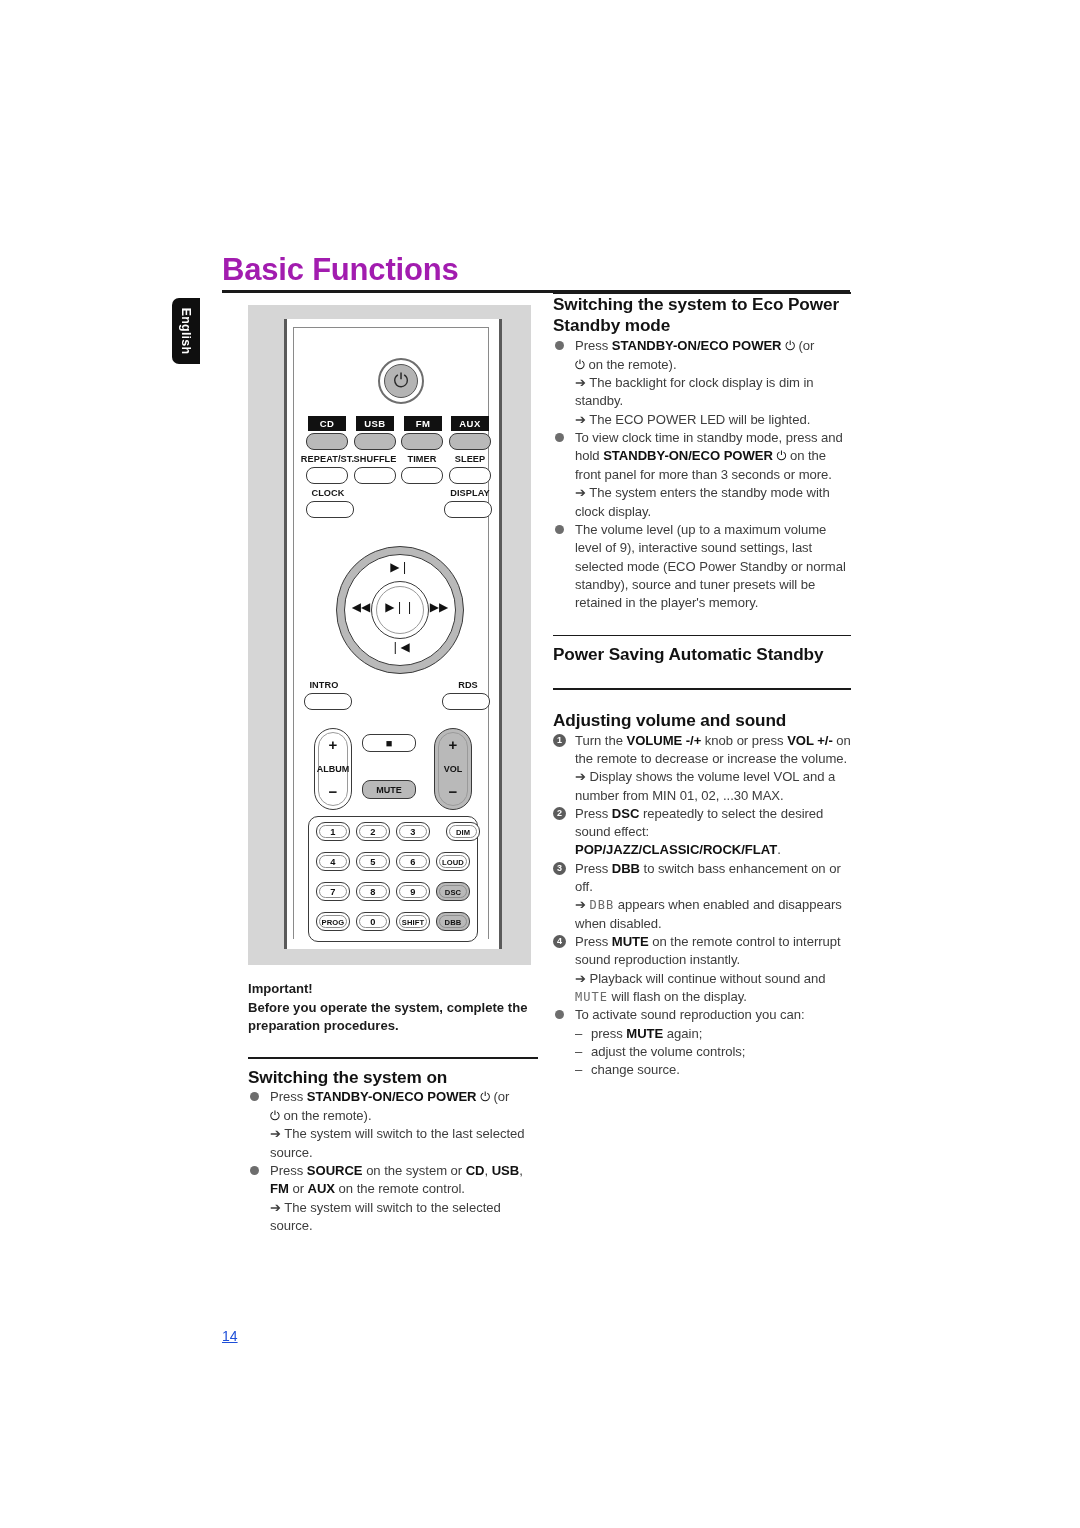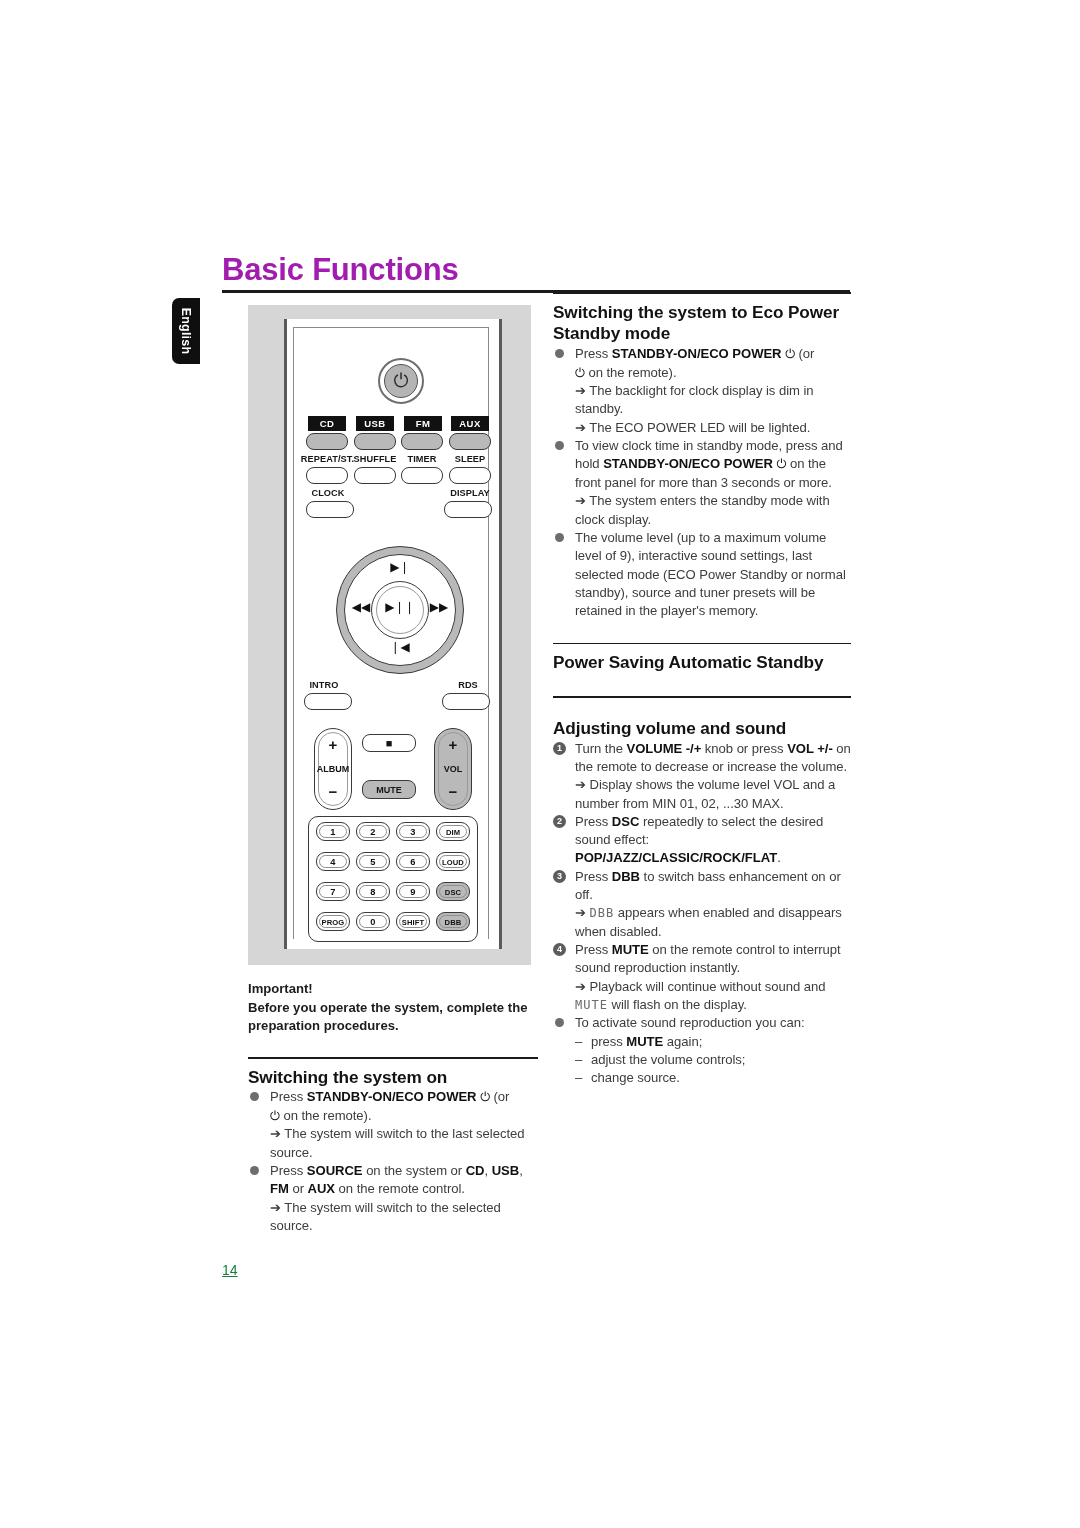--- a/index.html
+++ b/index.html
@@ -90,21 +90,21 @@
                 background:#6d6d6d;}
   .item .numb{position:absolute;left:0px;top:2px;width:13px;height:13px;border-radius:50%;
               background:#5c5c5c;color:#fff;font-size:9px;font-weight:bold;
               text-align:center;line-height:13.5px;}
   .arrow{color:#3d3d3d;}
   .sub{padding-left:16px;position:relative;}
   .sub .dash{position:absolute;left:0;top:0;}
   .pwrgl{font-size:12.5px;color:#111;}
   .lcd{font-family:"DejaVu Sans Mono", monospace;letter-spacing:1px;color:#6a6a6a;font-size:12px;}
   .important{font-size:13.1px;line-height:1.42;font-weight:bold;color:#1c1c1c;}
-  .pageno{position:absolute;left:222px;top:1262px;font-size:14px;color:#15803d;text-decoration:underline;}
+  .pageno{position:absolute;left:222px;top:1328px;font-size:14px;color:#1d4ed8;text-decoration:underline;}
 </style>
 </head>
 <body>
 
 <div class="page">
 
   <div class="title">Basic Functions</div>
   <div class="title-rule"></div>
 
   <div class="lang-tab">
@@ -185,21 +185,21 @@
             <span>1</span>
           </div>
         <div class="nkey" style="left:62px;top:494px;">
             <div class="nkey-in"></div>
             <span>2</span>
           </div>
         <div class="nkey" style="left:102px;top:494px;">
             <div class="nkey-in"></div>
             <span>3</span>
           </div>
-        <div class="nkey" style="left:142px;top:494px;">
+        <div class="nkey" style="left:152px;top:494px;">
             <div class="nkey-in"></div>
             <span class="sm">DIM</span>
           </div>
 
         <div class="nkey" style="left:22px;top:524px;">
             <div class="nkey-in"></div>
             <span>4</span>
           </div>
         <div class="nkey" style="left:62px;top:524px;">
             <div class="nkey-in"></div>
@@ -276,21 +276,21 @@
       <div class="p">
         <span>Press </span><b>SOURCE</b><span> on the system or </span><b>CD</b><span>, </span><b>USB</b><span>, </span><b>FM</b><span> or </span><b>AUX</b><span> on the remote control.</span><br>
         <span class="arrow">➔</span> <span>The system will switch to the selected source.</span>
       </div>
     </div>
   </div>
 
   <div class="col-right">
 
     <div class="rule"></div>
-    <div class="h2" style="margin-top:8px;">Switching the system to Eco Power Standby mode</div>
+    <div class="h2" style="">Switching the system to Eco Power Standby mode</div>
 
     <div class="item">
       <span class="bullet"></span>
       <div class="p">
         <span>Press </span><b>STANDBY-ON/ECO POWER</b> <span class="pwrgl">⏻</span><span> (or</span><br>
         <span class="pwrgl">⏻</span><span> on the remote).</span><br>
         <span class="arrow">➔</span> <span>The backlight for clock display is dim in standby.</span><br>
         <span class="arrow">➔</span> <span>The ECO POWER LED will be lighted.</span>
       </div>
     </div>

